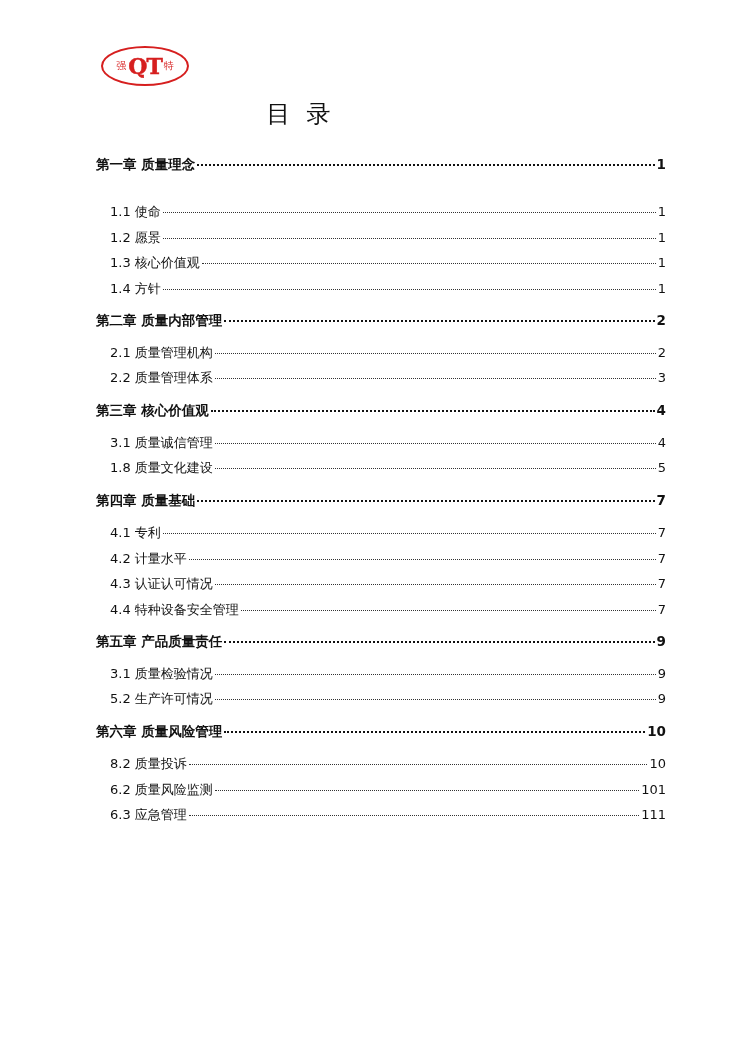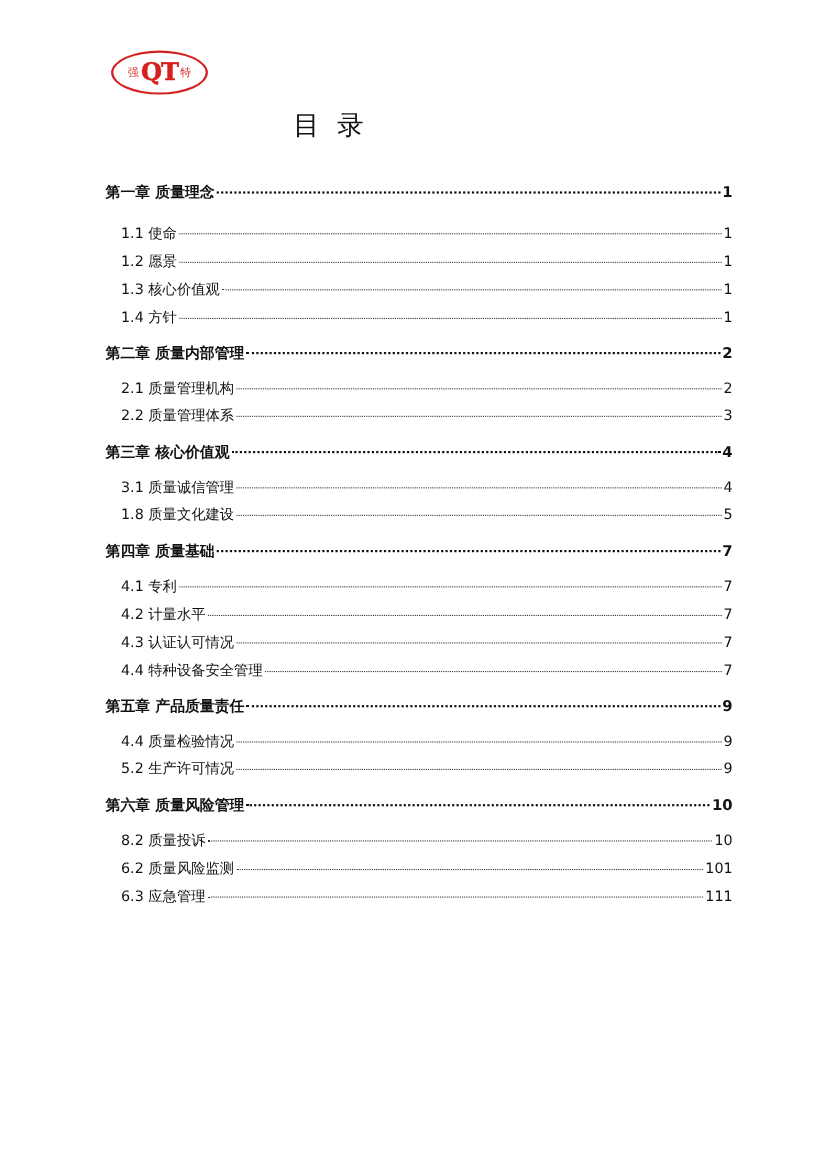--- a/index.html
+++ b/index.html
@@ -22,21 +22,21 @@
 
 <div class="logo">
   <span class="cn">强</span>
   <span class="qt">QT</span>
   <span class="cn">特</span>
 </div>
 
 <div class="title">目录</div>
 
 <div class="toc" id="toc">
-    <div class="row chap" style="top: 166px;">
+    <div class="row chap" style="top: 156px;">
       <span class="label">第一章  质量理念</span>
       <span class="dots"></span>
       <span class="pg">1</span>
     </div>
     <div class="row sec" style="top: 203px;">
       <span class="label">1.1 使命</span>
       <span class="dots"></span>
       <span class="pg">1</span>
     </div>
     <div class="row sec" style="top: 229px;">
@@ -108,21 +108,21 @@
       <span class="label">4.4  特种设备安全管理</span>
       <span class="dots"></span>
       <span class="pg">7</span>
     </div>
     <div class="row chap" style="top: 633px;">
       <span class="label">第五章  产品质量责任</span>
       <span class="dots"></span>
       <span class="pg">9</span>
     </div>
     <div class="row sec" style="top: 665px;">
-      <span class="label">4.4  质量检验情况</span>
+      <span class="label">3.1  质量检验情况</span>
       <span class="dots"></span>
       <span class="pg">9</span>
     </div>
     <div class="row sec" style="top: 690px;">
       <span class="label">5.2 生产许可情况</span>
       <span class="dots"></span>
       <span class="pg">9</span>
     </div>
     <div class="row chap" style="top: 723px;">
       <span class="label">第六章  质量风险管理</span>

